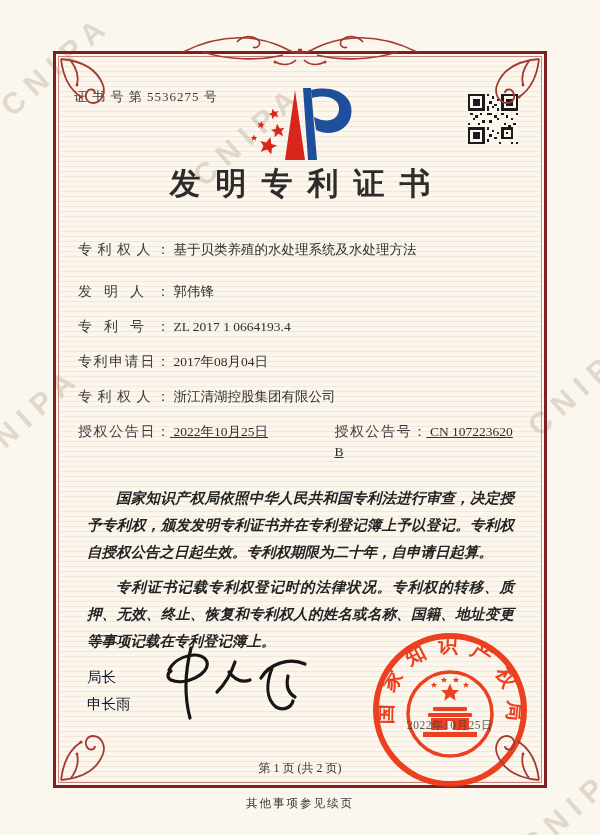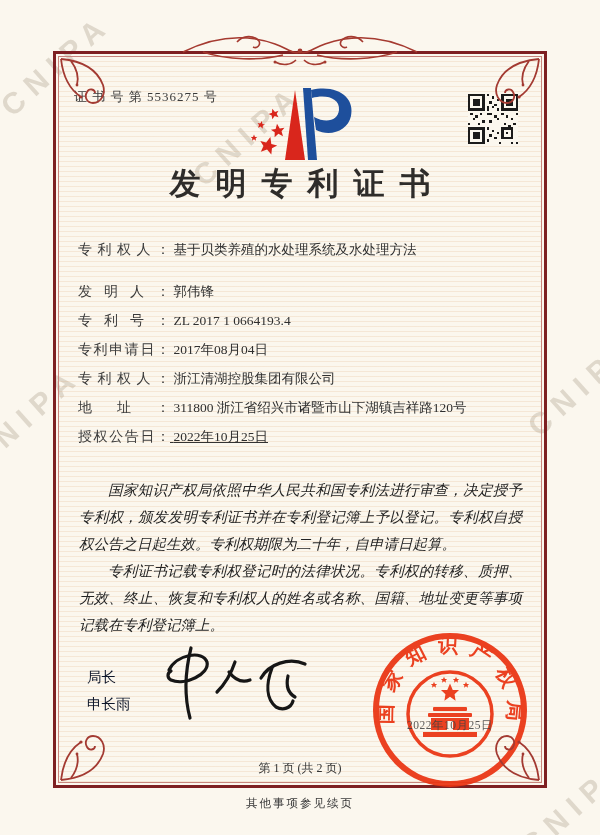--- a/index.html
+++ b/index.html
@@ -44,36 +44,36 @@
   .content{position:absolute;inset:0;z-index:2;}
   .cert-no{position:absolute;left:74px;top:88px;font-size:13px;color:#3a3a3a;letter-spacing:1px;}
   .logo{position:absolute;left:237px;top:84px;}
   .qr{position:absolute;left:468px;top:94px;}
   .title{
     position:absolute;left:0;top:163px;width:100%;text-align:center;
     font-size:31px;font-weight:600;color:#2e2c2a;
     letter-spacing:15px;text-indent:15px;
   }
   .fields{position:absolute;left:78px;top:240px;width:446px;}
-  .frow{line-height:20px;margin-bottom:9px;font-size:14px;}
+  .frow{line-height:20px;margin-bottom:15px;font-size:14px;}
   .frow.first{margin-bottom:22px;}
   .flabel{
     display:inline-block;width:92px;vertical-align:top;
     text-align:justify;text-align-last:justify;text-justify:inter-character;
     color:#3c3c3c;
   }
   .fvalue{color:#2f2f2f;font-size:13.5px;}
   .frow-double{display:flex;text-decoration:underline;}
   .fpair1{width:258px;}
   .paras{
     position:absolute;left:79px;top:477px;width:443px;
     font-size:14.5px;line-height:27px;font-style:italic;color:#232323;
     text-align:justify;
   }
-  .paras p{margin:0;text-indent:2em;}
+  .paras p{margin:8px;text-indent:2em;font-weight:bold;}
   .director{position:absolute;left:87px;top:664px;font-size:14.5px;line-height:27px;color:#0f172a;}
   .signature{position:absolute;left:155px;top:642px;}
   .seal{position:absolute;left:366px;top:628px;}
   .seal-date{
     position:absolute;left:366px;top:718px;width:168px;text-align:center;
     font-size:11.5px;color:#3f3f3f;opacity:.85;letter-spacing:.5px;z-index:3;
   }
   .page-info{position:absolute;left:0;top:760px;width:100%;text-align:center;font-size:12px;color:#333;}
   .footer-note{
     position:absolute;left:0;top:796px;width:100%;text-align:center;
@@ -236,28 +236,28 @@
         <span class="fvalue">ZL 2017 1 0664193.4</span>
       </div>
       <div class="frow">
         <span class="flabel">专利申请日：</span>
         <span class="fvalue">2017年08月04日</span>
       </div>
       <div class="frow">
         <span class="flabel">专利权人：</span>
         <span class="fvalue">浙江清湖控股集团有限公司</span>
       </div>
-      <div class="frow">
-        <span class="flabel">地址：</span>
-        <span class="fvalue">311800 浙江省绍兴市诸暨市山下湖镇吉祥路120号</span>
-      </div>
       <div class="frow frow-double">
         <div class="fpair1">
           <span class="flabel">授权公告日：</span>
           <span class="fvalue">2022年10月25日</span>
+        </div>
+        <div class="fpair2">
+          <span class="flabel">授权公告号：</span>
+          <span class="fvalue">CN 107223620 B</span>
         </div>
       </div>
     </div>
 
     <div class="paras">
       <p>国家知识产权局依照中华人民共和国专利法进行审查，决定授予专利权，颁发发明专利证书并在专利登记簿上予以登记。专利权自授权公告之日起生效。专利权期限为二十年，自申请日起算。</p>
       <p>专利证书记载专利权登记时的法律状况。专利权的转移、质押、无效、终止、恢复和专利权人的姓名或名称、国籍、地址变更等事项记载在专利登记簿上。</p>
     </div>
 
     <div class="director">

